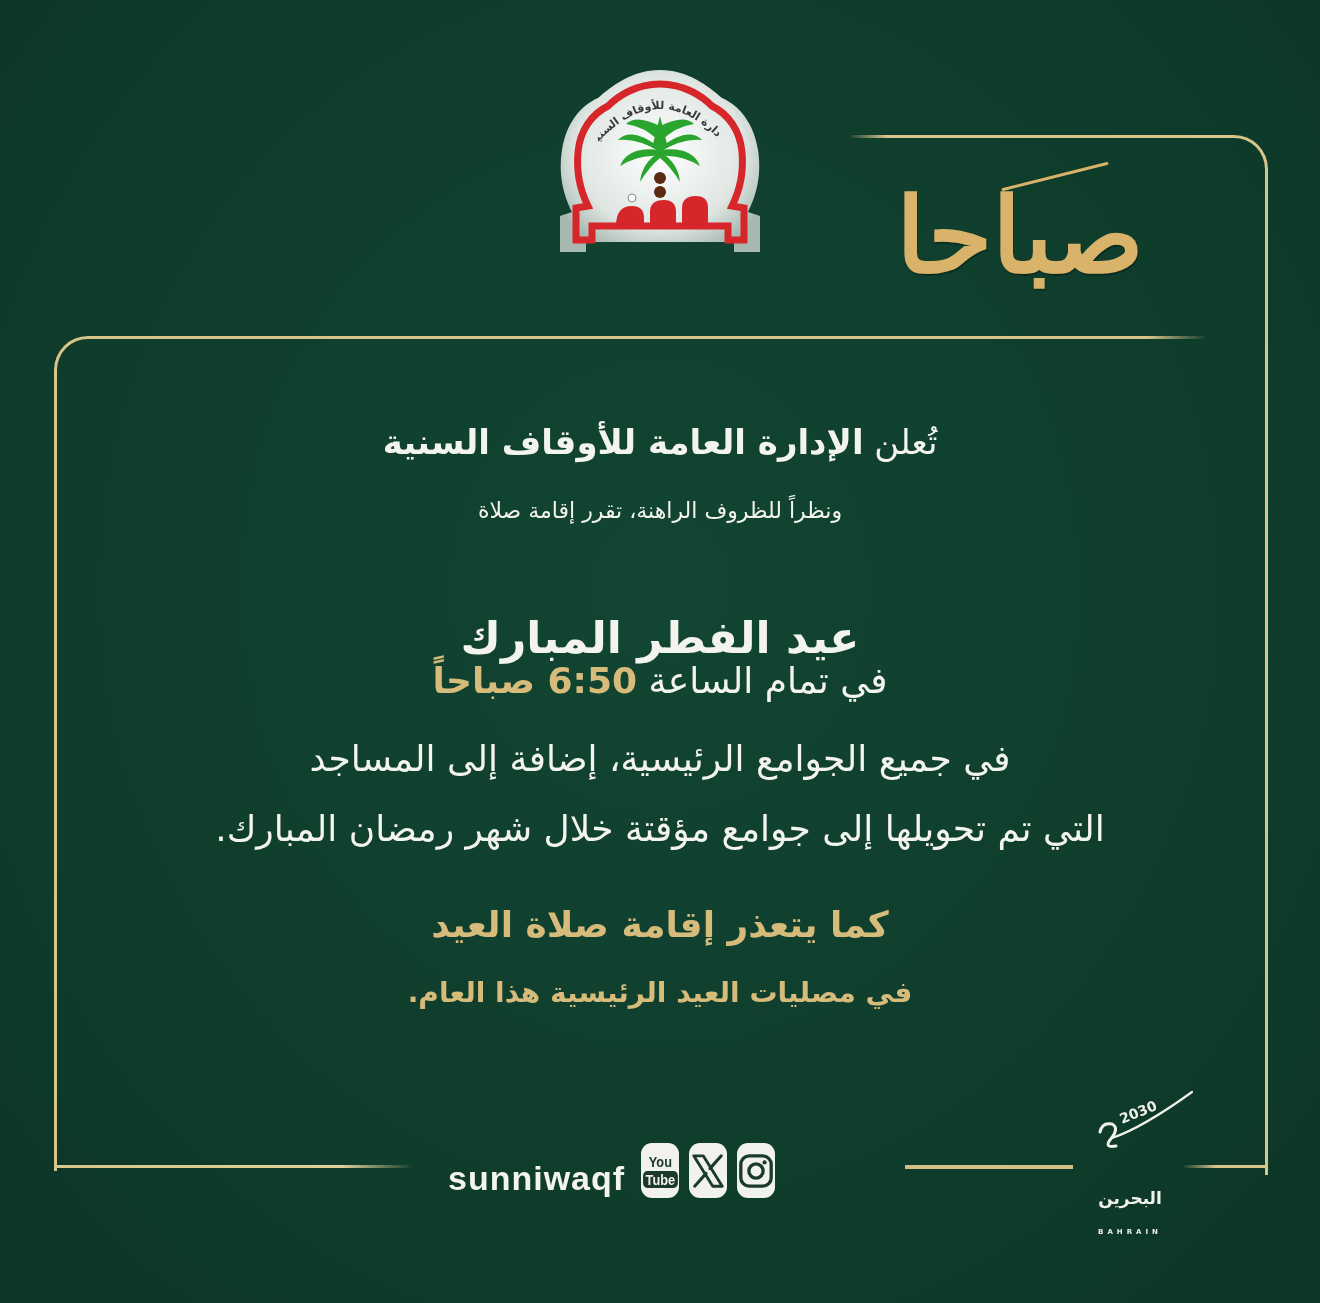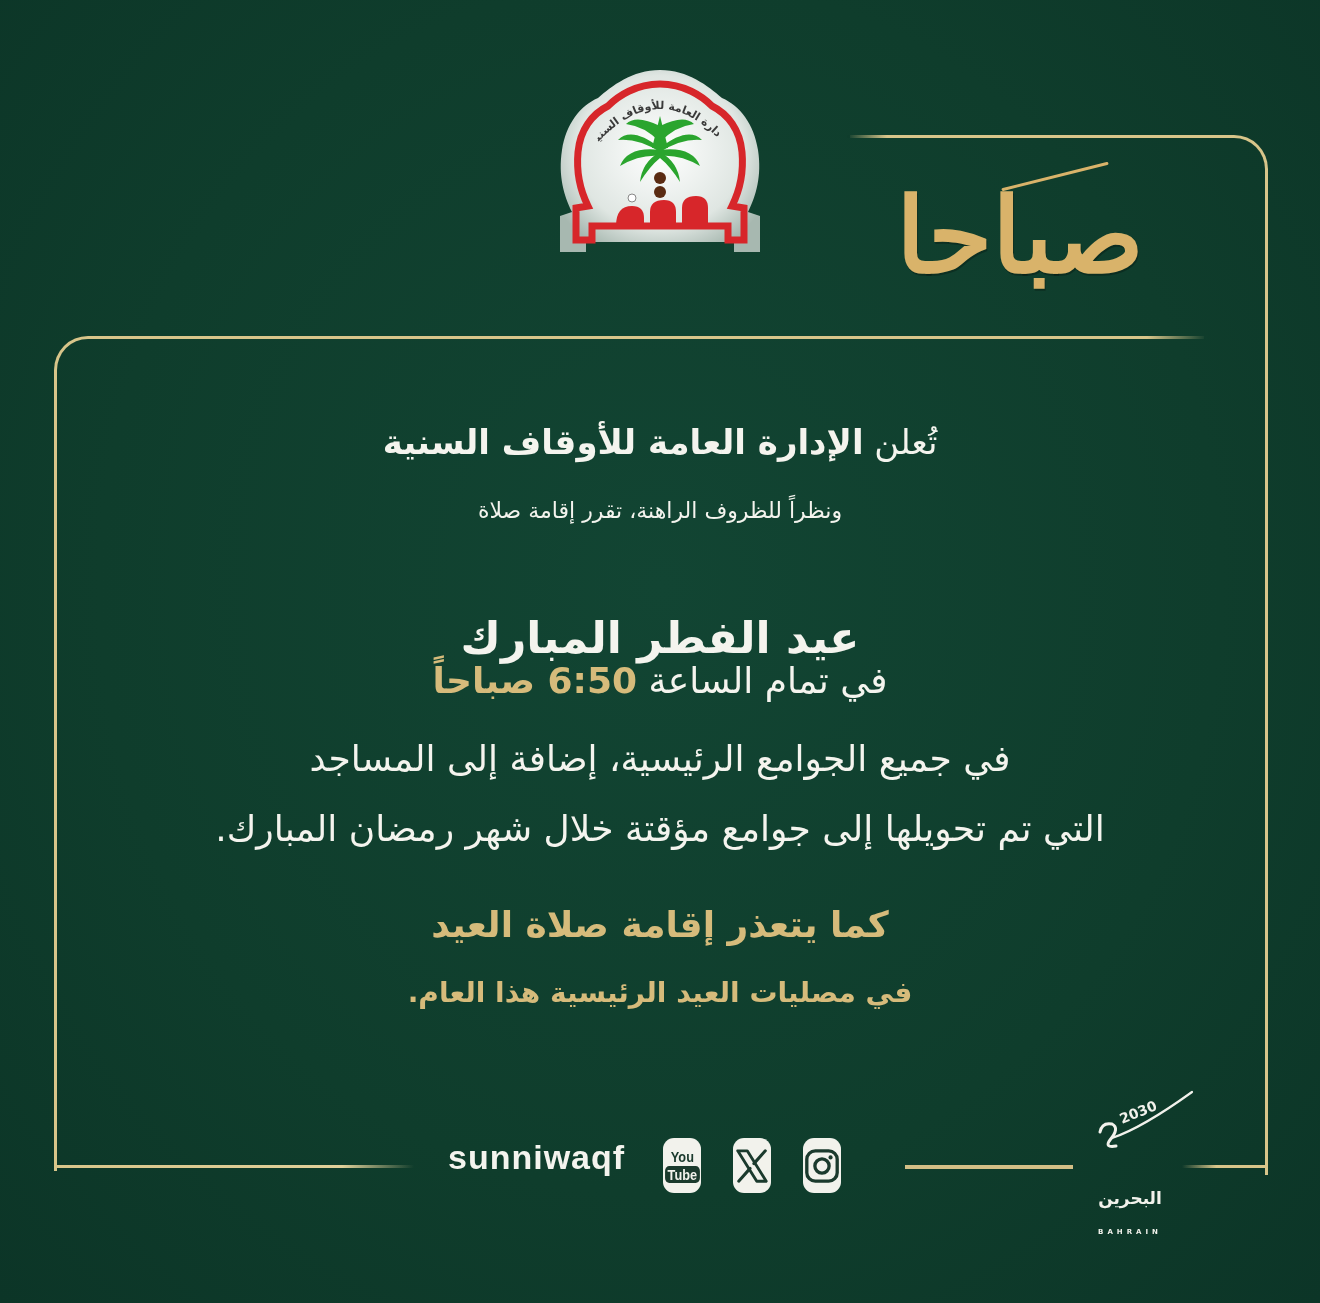--- a/index.html
+++ b/index.html
@@ -87,21 +87,21 @@
     .l4 { top: 250px; font-size: 36px; }
     .l4 .gold-t { color: #d6bb7b; font-weight: bold; }
     .l5 { top: 328px; font-size: 36px; }
     .l6 { top: 398px; font-size: 36px; }
     .l7 { top: 494px; font-size: 36px; font-weight: bold; color: #d6bb7b; }
     .l8 { top: 566px; font-size: 28px; font-weight: bold; color: #d6bb7b; }
 
     
     .footer {
       position: absolute; left: 448px; top: 1138px; height: 60px;
-      display: flex; align-items: flex-start; gap: 32px;
+      display: flex; align-items: flex-end; gap: 10px;
     }
     .handle {
       font-family: "Liberation Sans", sans-serif; font-weight: bold;
       font-size: 34px; color: #f4f4ee; letter-spacing: 1px;
       margin-right: 6px;
     }
     .social {
       width: 38px; height: 55px; background: #f2f2ec; border-radius: 11px;
       display: flex; align-items: center; justify-content: center;
       color: #173a2c;

